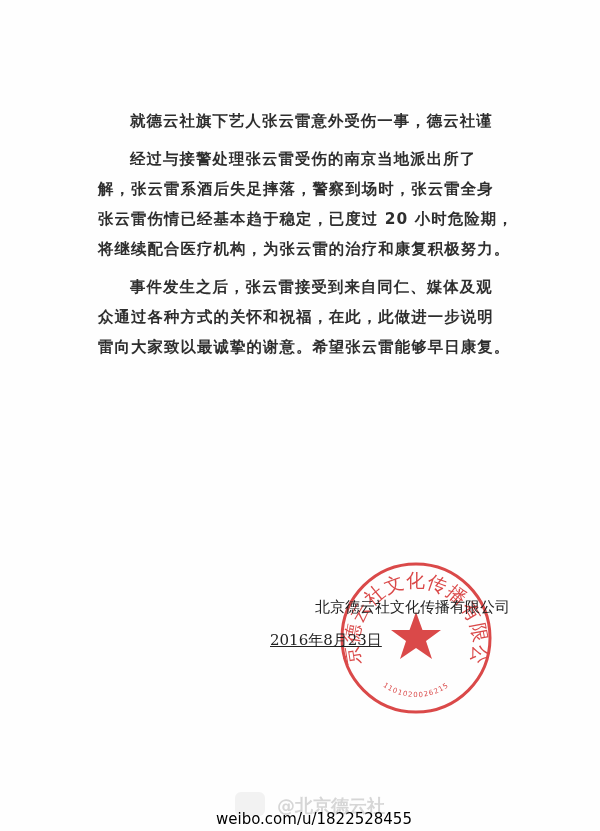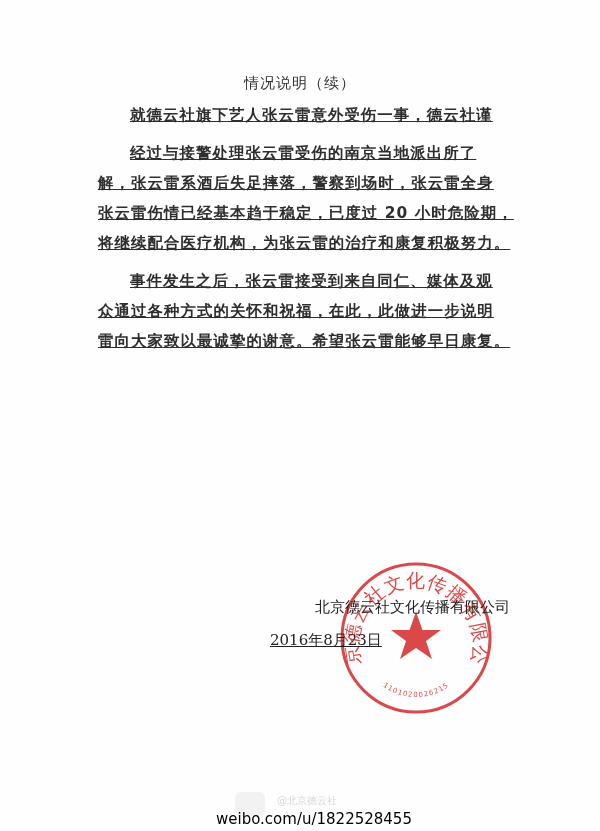--- a/index.html
+++ b/index.html
@@ -12,50 +12,49 @@
     .page { position: absolute; left: 0; top: 0; width: 600px; height: 831px; background: #fefefe; }
     .title {
       position: absolute; left: 0; width: 600px; top: 74px; text-align: center;
       font-family: "DejaVu Sans", sans-serif; font-size: 15px; letter-spacing: 1px; color: #333;
     }
     .body-text {
       position: absolute; left: 98px; width: 410px; top: 98px;
       font-family: "DejaVu Sans", sans-serif; font-size: 15.4px; font-weight: bold;
       line-height: 30px; color: #2e2e2e; letter-spacing: 1.1px;
     }
-    .para { margin: 2px 0 8px 0; text-decoration: underline; }
+    .para { margin: 8px 0 8px 0; }
     .line { display: block; white-space: nowrap; }
     .indent { padding-left: 32px; }
     .signature {
       position: absolute; left: 270px; top: 598px; width: 240px;
       font-family: "DejaVu Serif", serif; font-size: 15px; color: #222; z-index: 2;
     }
     .sig-org { display: block; text-align: right; white-space: nowrap; }
     .sig-date { display: block; text-align: left; margin-top: 14px; white-space: nowrap; text-decoration: underline; }
     .stamp {
       position: absolute; left: 338px; top: 560px; width: 156px; height: 156px; z-index: 1;
       opacity: 0.85;
     }
     .watermark {
       position: absolute; left: 0; top: 792px; width: 600px; height: 40px;
       font-family: "DejaVu Sans", sans-serif; color: #ddd;
     }
-    .wm-handle { position: absolute; left: 277px; top: 2px; font-size: 10px; color: #d6d6d6; }
+    .wm-handle { position: absolute; left: 277px; top: 2px; font-size: 18px; color: #d6d6d6; font-weight: bold; }
     .wm-url { position: absolute; left: 216px; top: 18px; font-size: 15px; color: #000000; }
     .wm-logo { position: absolute; left: 235px; top: 0px; width: 30px; height: 24px; background: #f2f2f2; border-radius: 6px; }
     .topmark { position: absolute; left: 205px; top: 0px; font-size: 9px; color: #e2e2e2; font-family: "DejaVu Sans", sans-serif; }
   </style>
 </head>
 <body>
 
 <div class="page">
 
   <div class="topmark">&nbsp;</div>
 
-  <div class="title">情况说明（续）</div>
 
   <div class="body-text">
     <div class="para">
       <span class="line indent">就德云社旗下艺人张云雷意外受伤一事，德云社谨</span>
     </div>
     <div class="para">
       <span class="line indent">经过与接警处理张云雷受伤的南京当地派出所了</span>
       <span class="line">解，张云雷系酒后失足摔落，警察到场时，张云雷全身</span>
       <span class="line">张云雷伤情已经基本趋于稳定，已度过 20 小时危险期，</span>
       <span class="line">将继续配合医疗机构，为张云雷的治疗和康复积极努力。</span>

